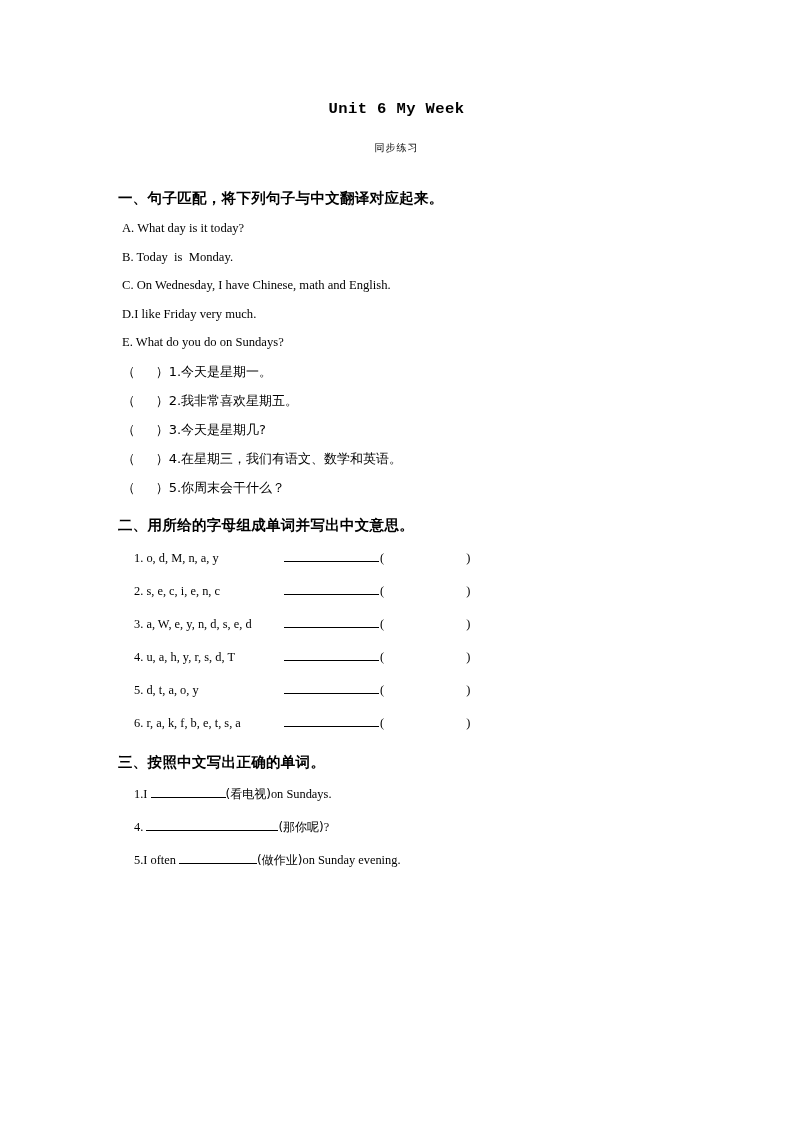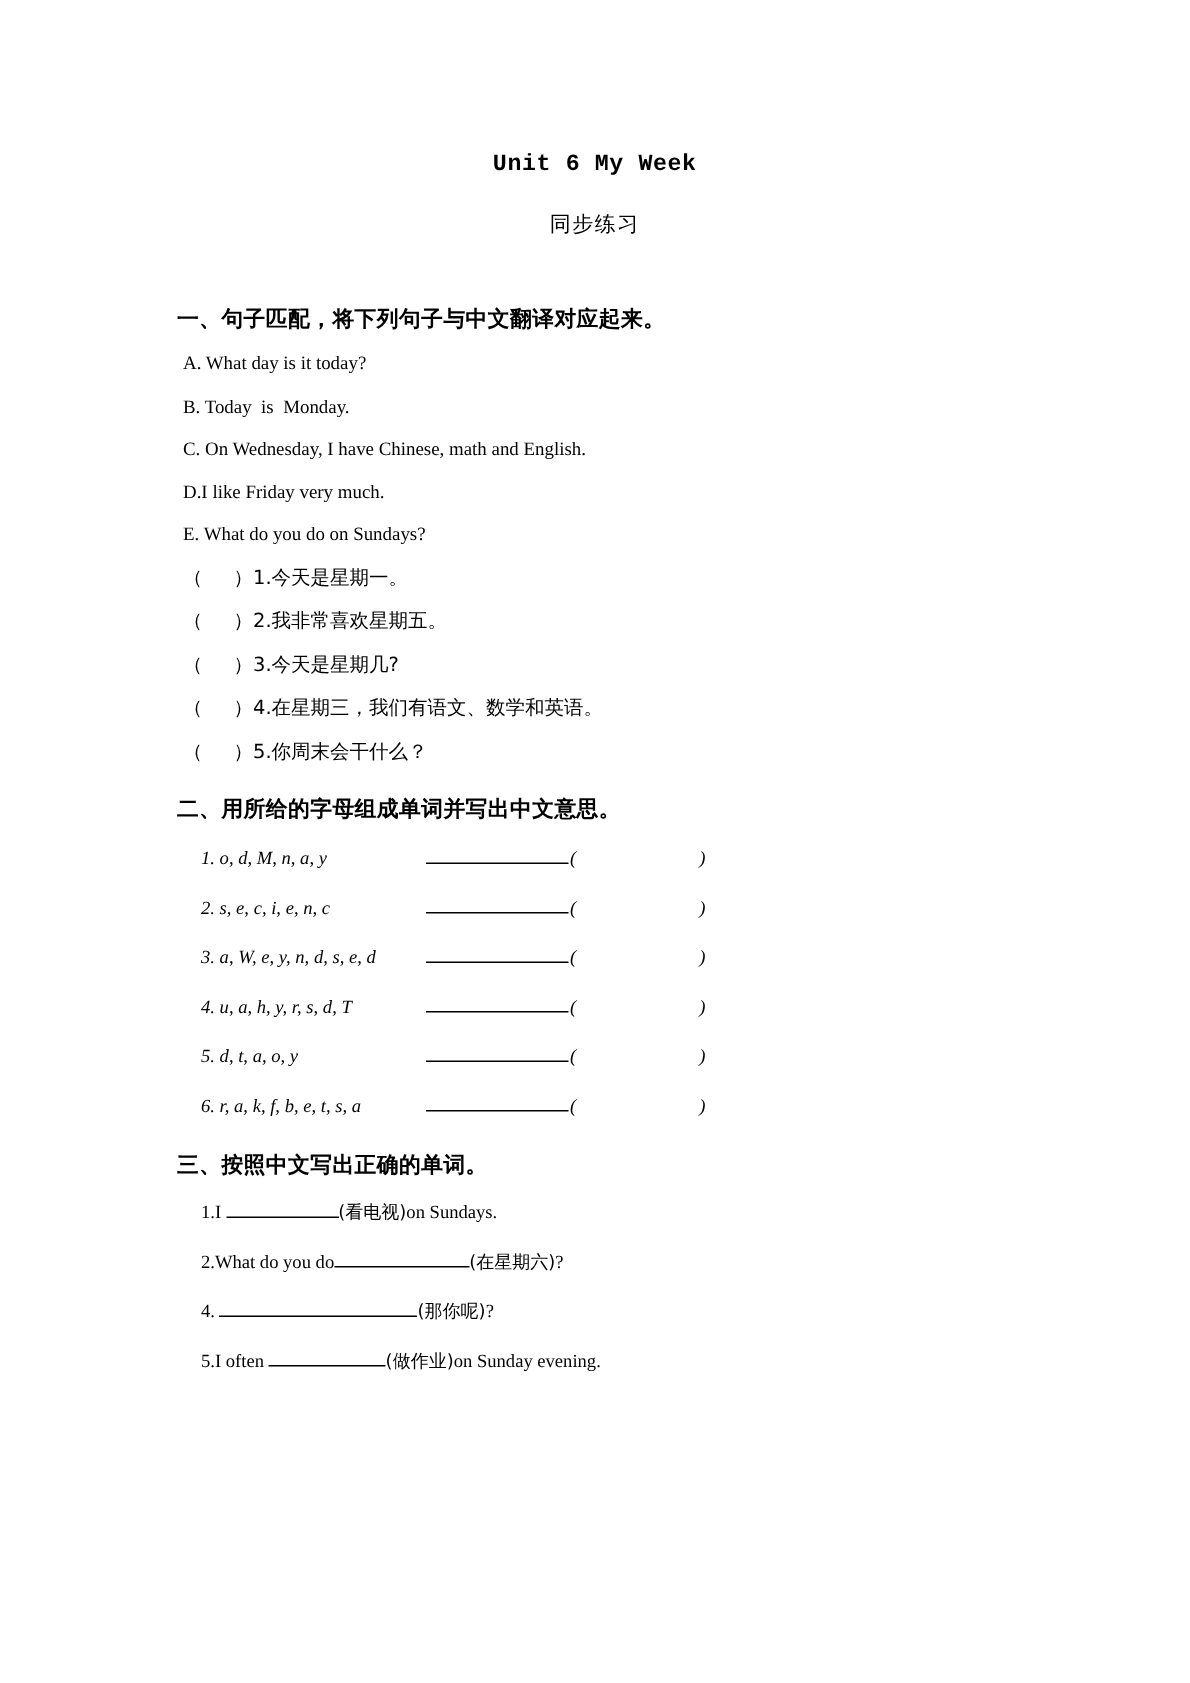--- a/index.html
+++ b/index.html
@@ -35,28 +35,28 @@
   .doc-subtitle {
     font-family: "Liberation Serif", serif;
     font-weight: bold;
     font-size: 15.5px;
     letter-spacing: 0.4px;
     margin-bottom: 21px;
   }
   .doc-subsubtitle {
     font-family: "DejaVu Sans", sans-serif;
     font-weight: normal;
-    font-size: 14px;
+    font-size: 10px;
     letter-spacing: 1px;
     margin-bottom: 0;
   }
   .content {
     margin-left: 118px;
     margin-right: 60px;
-    margin-top: 44px;
+    margin-top: 34px;
   }
   .section-heading {
     font-family: "DejaVu Sans", sans-serif;
     font-weight: bold;
     font-size: 14.5px;
     letter-spacing: 0.3px;
     margin-top: 22px;
     margin-bottom: 14px;
   }
   .section-heading.first {
@@ -79,21 +79,20 @@
   .indent-1 {
     padding-left: 4px;
   }
   .word-row {
     font-family: "Liberation Serif", serif;
     font-size: 12.4px;
     margin-bottom: 16px;
     padding-left: 16px;
     display: flex;
     align-items: baseline;
-    font-style: italic;
   }
   .word-letters {
     display: inline-block;
     width: 150px;
     white-space: pre;
   }
   .word-blank {
     display: inline-block;
     border-bottom: 1px solid #000;
     width: 95px;
@@ -193,21 +192,20 @@
       <span class="word-blank"></span>
       <span class="word-paren-open">(</span>
       <span class="word-paren-gap"></span>
       <span>)</span>
     </div>
 
     <div class="section-heading">三、按照中文写出正确的单词。</div>
 
     <div class="sent-row"><span>1.I </span><span class="blank-inline" style="width:75px"></span><span class="cn-inline">(看电视)</span><span>on Sundays.</span></div>
 
-    <div class="sent-row"><span>2.What do you do</span><span class="blank-inline" style="width:90px"></span><span class="cn-inline">(在星期六)</span><span>?</span></div>
 
 
     <div class="sent-row"><span>4. </span><span class="blank-inline" style="width:132px"></span><span class="cn-inline">(那你呢)</span><span>?</span></div>
 
     <div class="sent-row"><span>5.I often </span><span class="blank-inline" style="width:78px"></span><span class="cn-inline">(做作业)</span><span>on Sunday evening.</span></div>
 
   </div>
 
 </div>
 

